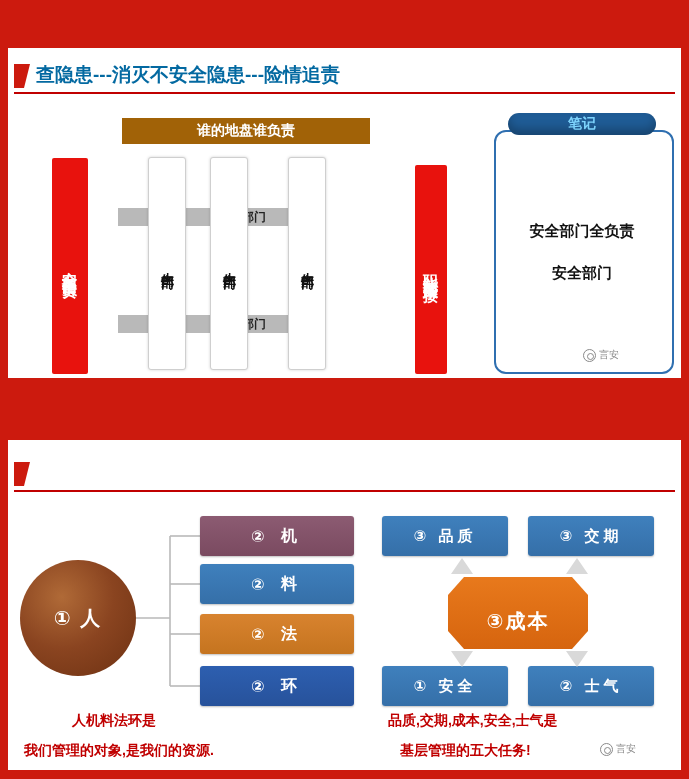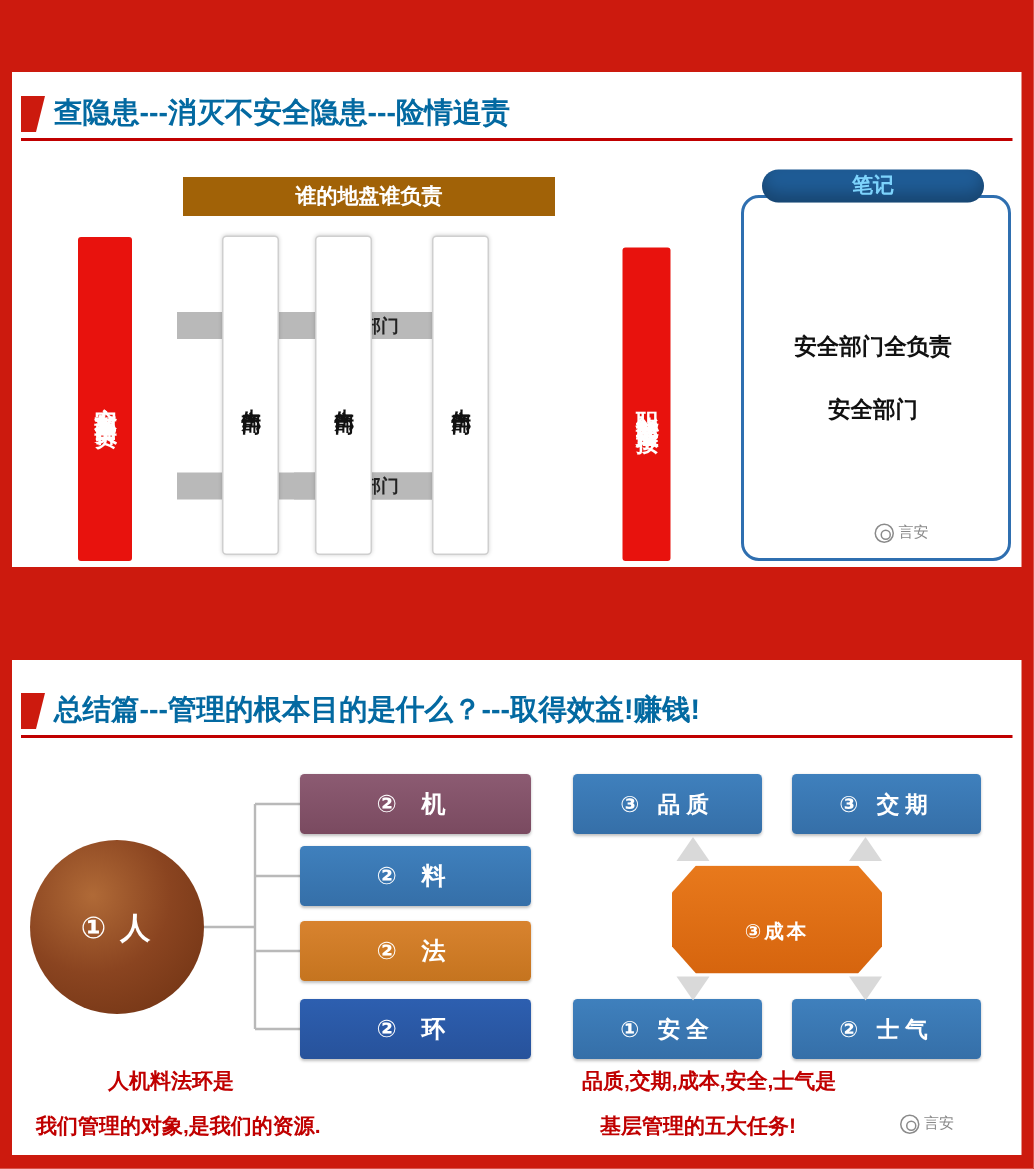--- a/index.html
+++ b/index.html
@@ -122,21 +122,21 @@
   #b-huan{left:200px;top:666px;width:154px;background:linear-gradient(#2d5fb0,#27529b);}
 
   #b-pz{left:382px;top:516px;width:126px;background:linear-gradient(#3f80bd,#356fa8);font-size:15px;letter-spacing:4px;}
   #b-jq{left:528px;top:516px;width:126px;background:linear-gradient(#3f80bd,#356fa8);font-size:15px;letter-spacing:4px;}
   #b-aq{left:382px;top:666px;width:126px;background:linear-gradient(#3f80bd,#356fa8);font-size:15px;letter-spacing:4px;}
   #b-sq{left:528px;top:666px;width:126px;background:linear-gradient(#3f80bd,#356fa8);font-size:15px;letter-spacing:4px;}
 
   .cost-oct{
     position:absolute;left:448px;top:577px;width:140px;height:88px;
     background:linear-gradient(#e8791c,#d2600b);
-    color:#fff;font-size:13px;font-weight:bold;
+    color:#fff;font-size:20px;font-weight:bold;
     display:flex;align-items:center;justify-content:center;letter-spacing:2px;
     clip-path:polygon(16px 0,124px 0,140px 18px,140px 54px,124px 72px,16px 72px,0 54px,0 18px);
   }
   .arrow{
     position:absolute;width:0;height:0;
   }
   .arrow-up{
     border-left:11px solid transparent;border-right:11px solid transparent;
     border-bottom:16px solid #d9d9d9;
   }
@@ -194,21 +194,20 @@
   <span class="circ"></span>
   <span>言安</span>
 </div>
 
 <div class="slide" id="slide2">
   <div class="sheet" id="sheet2"></div>
 </div>
 
 <div class="title-row" style="top:460px;">
   <div class="title-bar-flag"></div>
-  <div class="title-text">总结篇---管理的根本目的是什么？---取得效益!赚钱!</div>
   <div class="title-underline"></div>
 </div>
 
 <svg class="connector">
   <g stroke="#b9b9b9" stroke-width="1.6" fill="none">
     <path d="M136 618 L170 618"></path>
     <path d="M170 536 L170 686"></path>
     <path d="M170 536 L200 536"></path>
     <path d="M170 584 L200 584"></path>
     <path d="M170 634 L200 634"></path>

